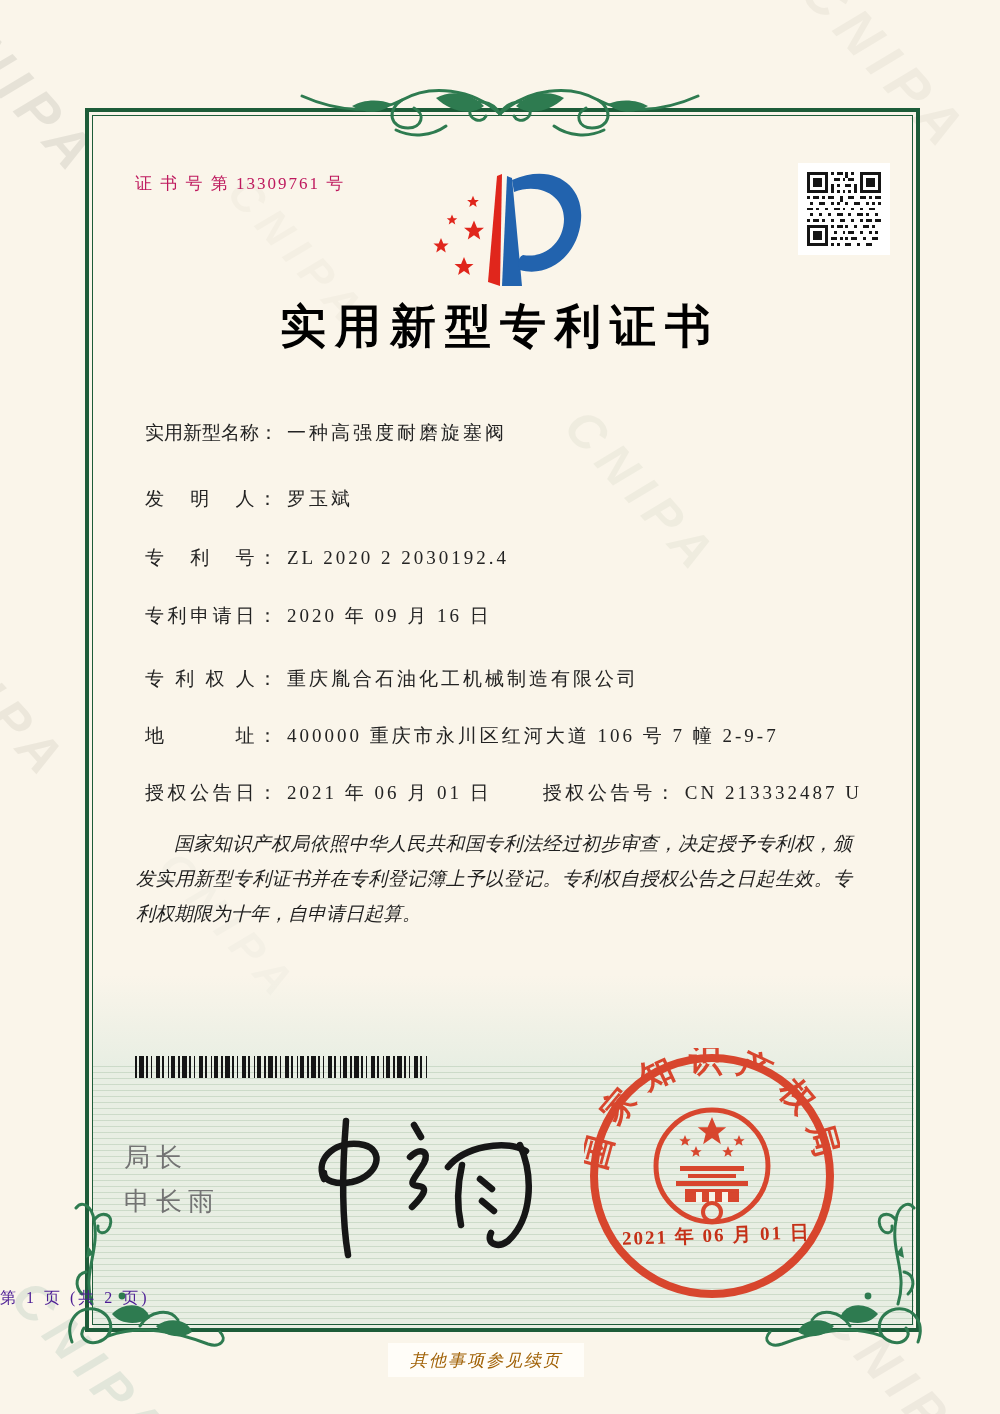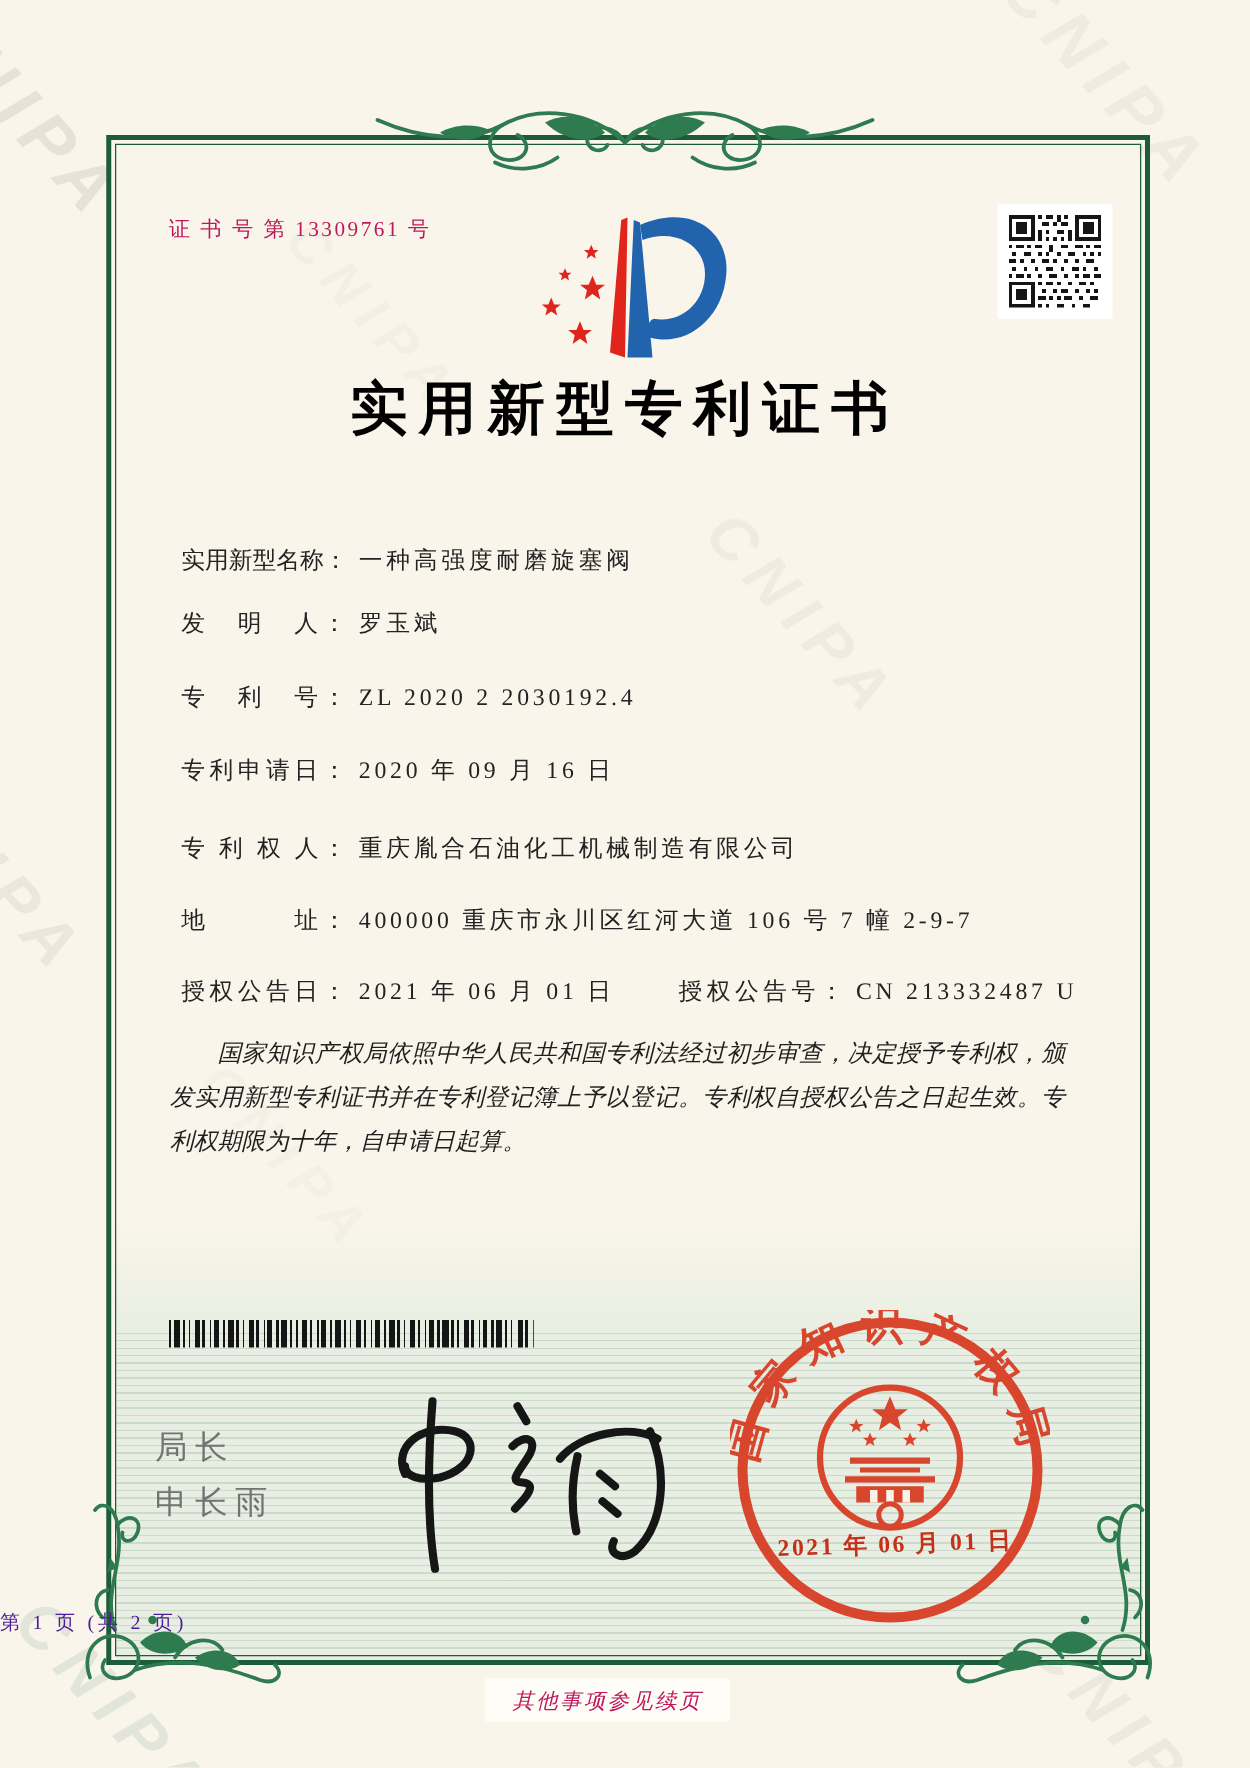--- a/index.html
+++ b/index.html
@@ -77,21 +77,21 @@
     letter-spacing:2px;color:var(--date-red);z-index:6;transform:rotate(-2deg);white-space:nowrap;
   }
   .pageinfo{
     position:absolute;left:0;top:1288px;width:1000px;text-align:left;
     font-size:16px;letter-spacing:3px;color:#4c1d95;z-index:5;
   }
   .footnote-box{
     position:absolute;left:388px;top:1343px;width:196px;height:34px;background:#fffdf8;
     display:flex;align-items:center;justify-content:center;z-index:3;
   }
-  .footnote{font-size:17px;font-style:italic;letter-spacing:2px;color:#be185d}
+  .footnote{font-size:17px;font-style:italic;letter-spacing:2px;color:#a16207}
   .z2{z-index:2}.z4{z-index:4}.z5{z-index:5}
   svg{display:block}
 </style>
 </head>
 <body>
 
 <span class="wm" style="left:-34px;top:-18px;font-size:56px;color:#e6e2d7">CNIPA</span>
 <span class="wm" style="left:836px;top:-42px;font-size:56px;color:#f0ebdf">CNIPA</span>
 <span class="wm" style="left:255px;top:168px;font-size:44px;color:#f4efe3">CNIPA</span>
 <span class="wm" style="left:596px;top:398px;font-size:50px;color:#efecdf">CNIPA</span>
@@ -162,21 +162,21 @@
       M0 16h1v1h-1z M2 16h2v1h-2z M5 16h1v1h-1z M8 16h1v1h-1z M11 16h2v1h-2z M15 16h1v1h-1z M18 16h1v1h-1z M20 16h2v1h-2z M23 16h2v1h-2z
       M8 18h1v1h-1z M10 18h2v1h-2z M13 18h1v1h-1z M16 18h1v1h-1z M19 18h2v1h-2z M22 18h1v1h-1z
       M9 20h1v1h-1z M12 20h1v1h-1z M14 20h2v1h-2z M18 20h1v1h-1z M21 20h1v1h-1z M23 20h1v1h-1z
       M8 22h2v1h-2z M11 22h1v1h-1z M13 22h1v1h-1z M15 22h2v1h-2z M19 22h1v1h-1z M22 22h2v1h-2z
       M8 24h1v1h-1z M10 24h1v1h-1z M13 24h2v1h-2z M17 24h1v1h-1z M20 24h2v1h-2z"></path>
   </svg>
 </div>
 
 <h1 class="title">实用新型专利证书</h1>
 
-<div class="fieldrow" style="top:435px">
+<div class="fieldrow" style="top:420px">
   <span class="lbl">实用新型名称：</span><span class="val">一种高强度耐磨旋塞阀</span>
 </div>
 <div class="fieldrow" style="top:486px">
   <span class="lbl">发　明　人：</span><span class="val">罗玉斌</span>
 </div>
 <div class="fieldrow" style="top:545px">
   <span class="lbl">专　利　号：</span><span class="val">ZL 2020 2 2030192.4</span>
 </div>
 <div class="fieldrow" style="top:603px">
   <span class="lbl">专利申请日：</span><span class="val">2020 年 09 月 16 日</span>

